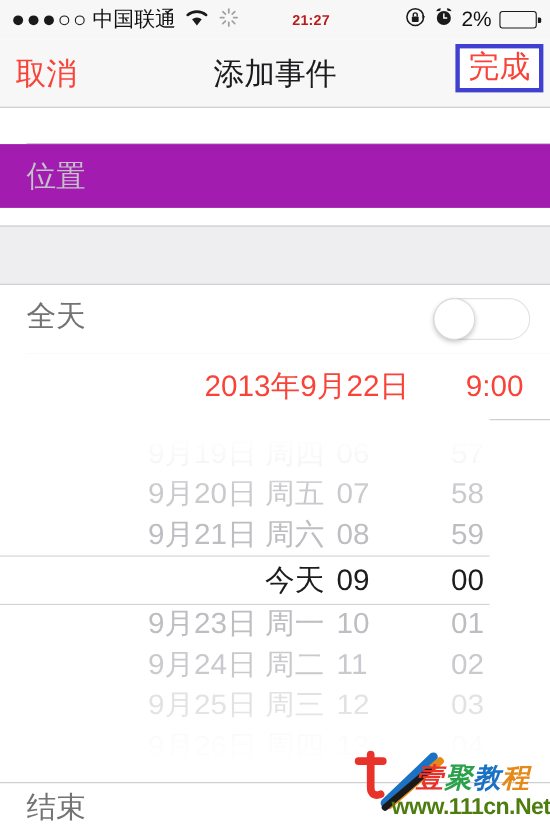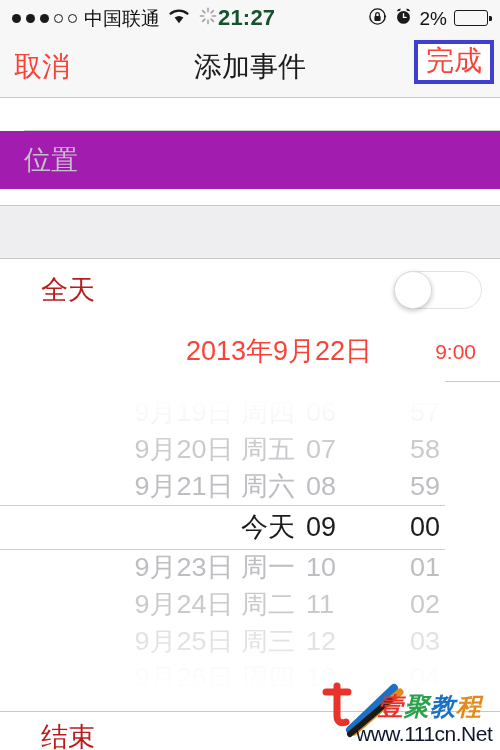--- a/index.html
+++ b/index.html
@@ -54,24 +54,24 @@
   .carrier {
     font-size: 19px;
     color: #111;
     letter-spacing: 0px;
     line-height: 1;
   }
   .wifi-icon { display: block; }
   .spinner-icon { display: block; opacity: .62; }
   .sb-center {
     flex: 1 1 auto;
-    text-align: left;
-    font-size: 22px;
+    text-align: center;
+    font-size: 13px;
     font-weight: bold;
-    color: #14532d;
+    color: #b91c1c;
     letter-spacing: .2px;
     padding-right: 20px;
   }
   .sb-right {
     display: flex;
     align-items: center;
     gap: 7px;
     flex: 0 0 auto;
   }
   .battery-pct {
@@ -197,24 +197,25 @@
   .row-allday {
     position: absolute;
     left: 0; top: 259px;
     width: 500px; height: 62px;
     background: #fff;
     display: flex;
     align-items: center;
     box-sizing: border-box;
   }
   .row-label {
-    padding-left: 41px;
+    padding-left: 24px;
     font-size: 27px;
-    color: #b91c1c;
-    line-height: 1;
+    color: #737373;
+    line-height: 1;
+    font-family: Liberation Mono, monospace;
   }
   .toggle {
     position: absolute;
     right: 18px;
     top: 12px;
     width: 88px; height: 38px;
     border-radius: 19px;
     background: #ffffff;
     border: 1px solid #e2e2e5;
     box-sizing: border-box;
@@ -244,21 +245,21 @@
   .start-date {
     position: absolute;
     right: 128px;
     font-size: 27px;
     color: #fa4338;
     line-height: 1;
   }
   .start-time {
     position: absolute;
     right: 24px;
-    font-size: 21px;
+    font-size: 27px;
     color: #fa4338;
     line-height: 1;
   }
 
   
   .picker {
     position: absolute;
     left: 0; top: 381px;
     width: 445px; height: 330px;
     background: #ffffff;
@@ -351,22 +352,22 @@
     width: 176px;
     height: 66px;
     pointer-events: none;
     user-select: none;
   }
   .wm-url {
     position: absolute;
     left: 36px;
     bottom: 2px;
     font-size: 21px;
-    font-weight: normal;
-    color: #0f172a;
+    font-weight: bold;
+    color: #4d7c0f;
     letter-spacing: -0.5px;
     white-space: nowrap;
     text-align: right;
   }
   .wm-cn {
     position: absolute;
     left: 58px;
     top: 8px;
     font-size: 25px;
     font-weight: bold;

